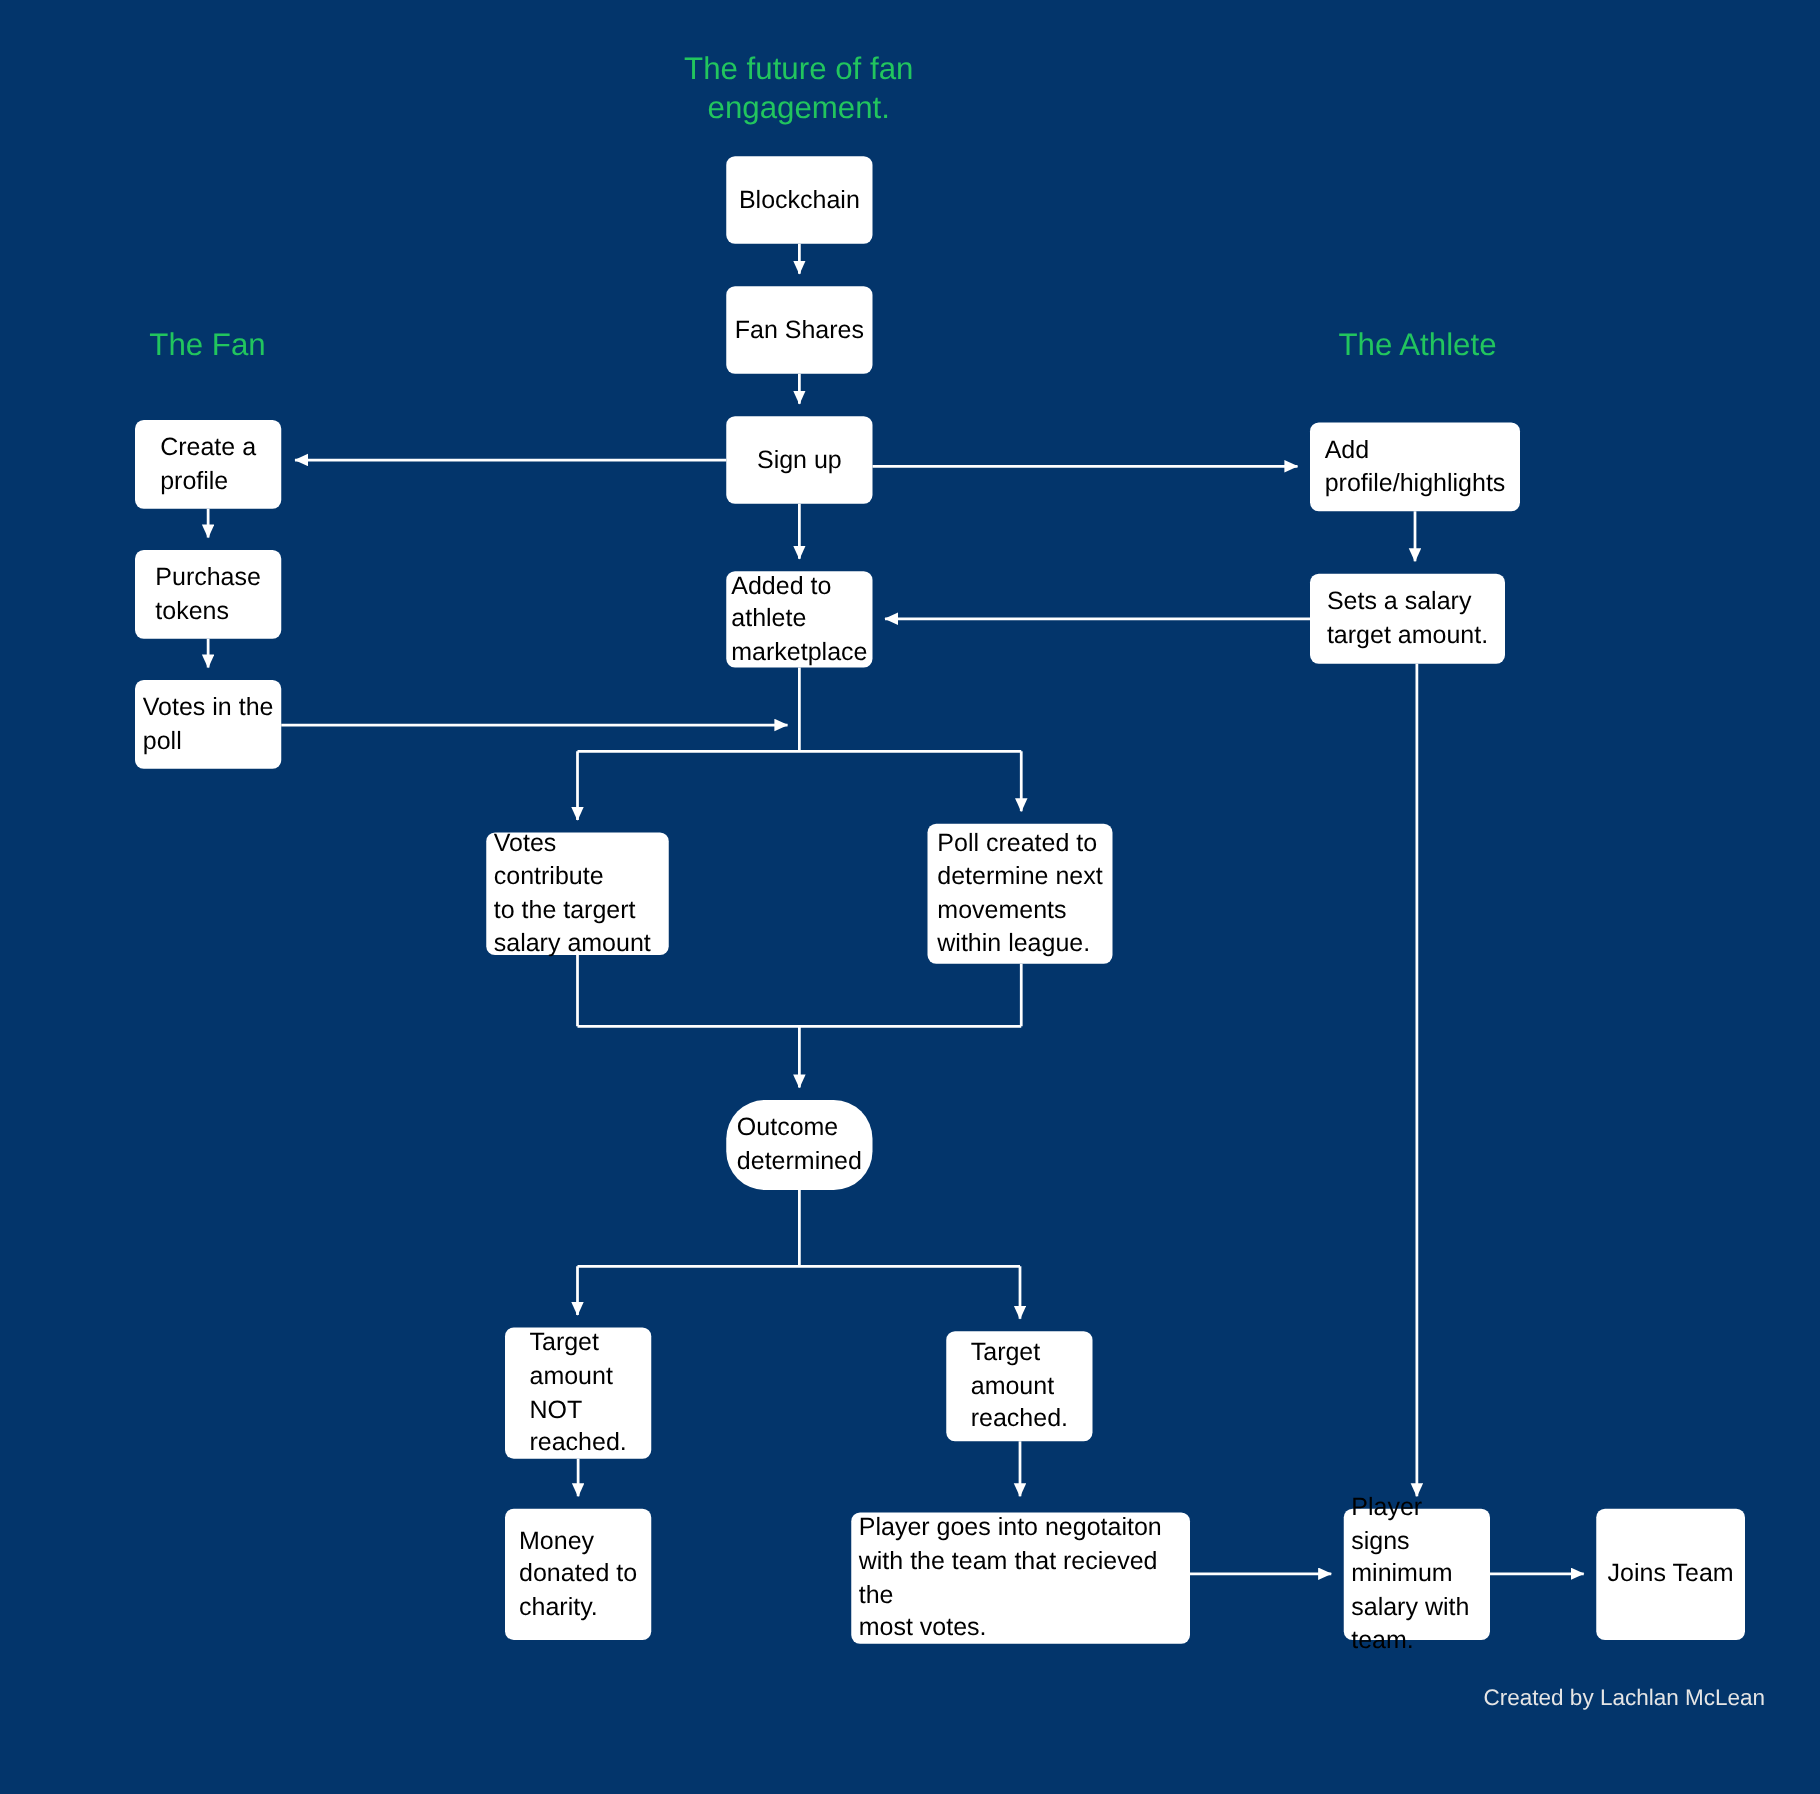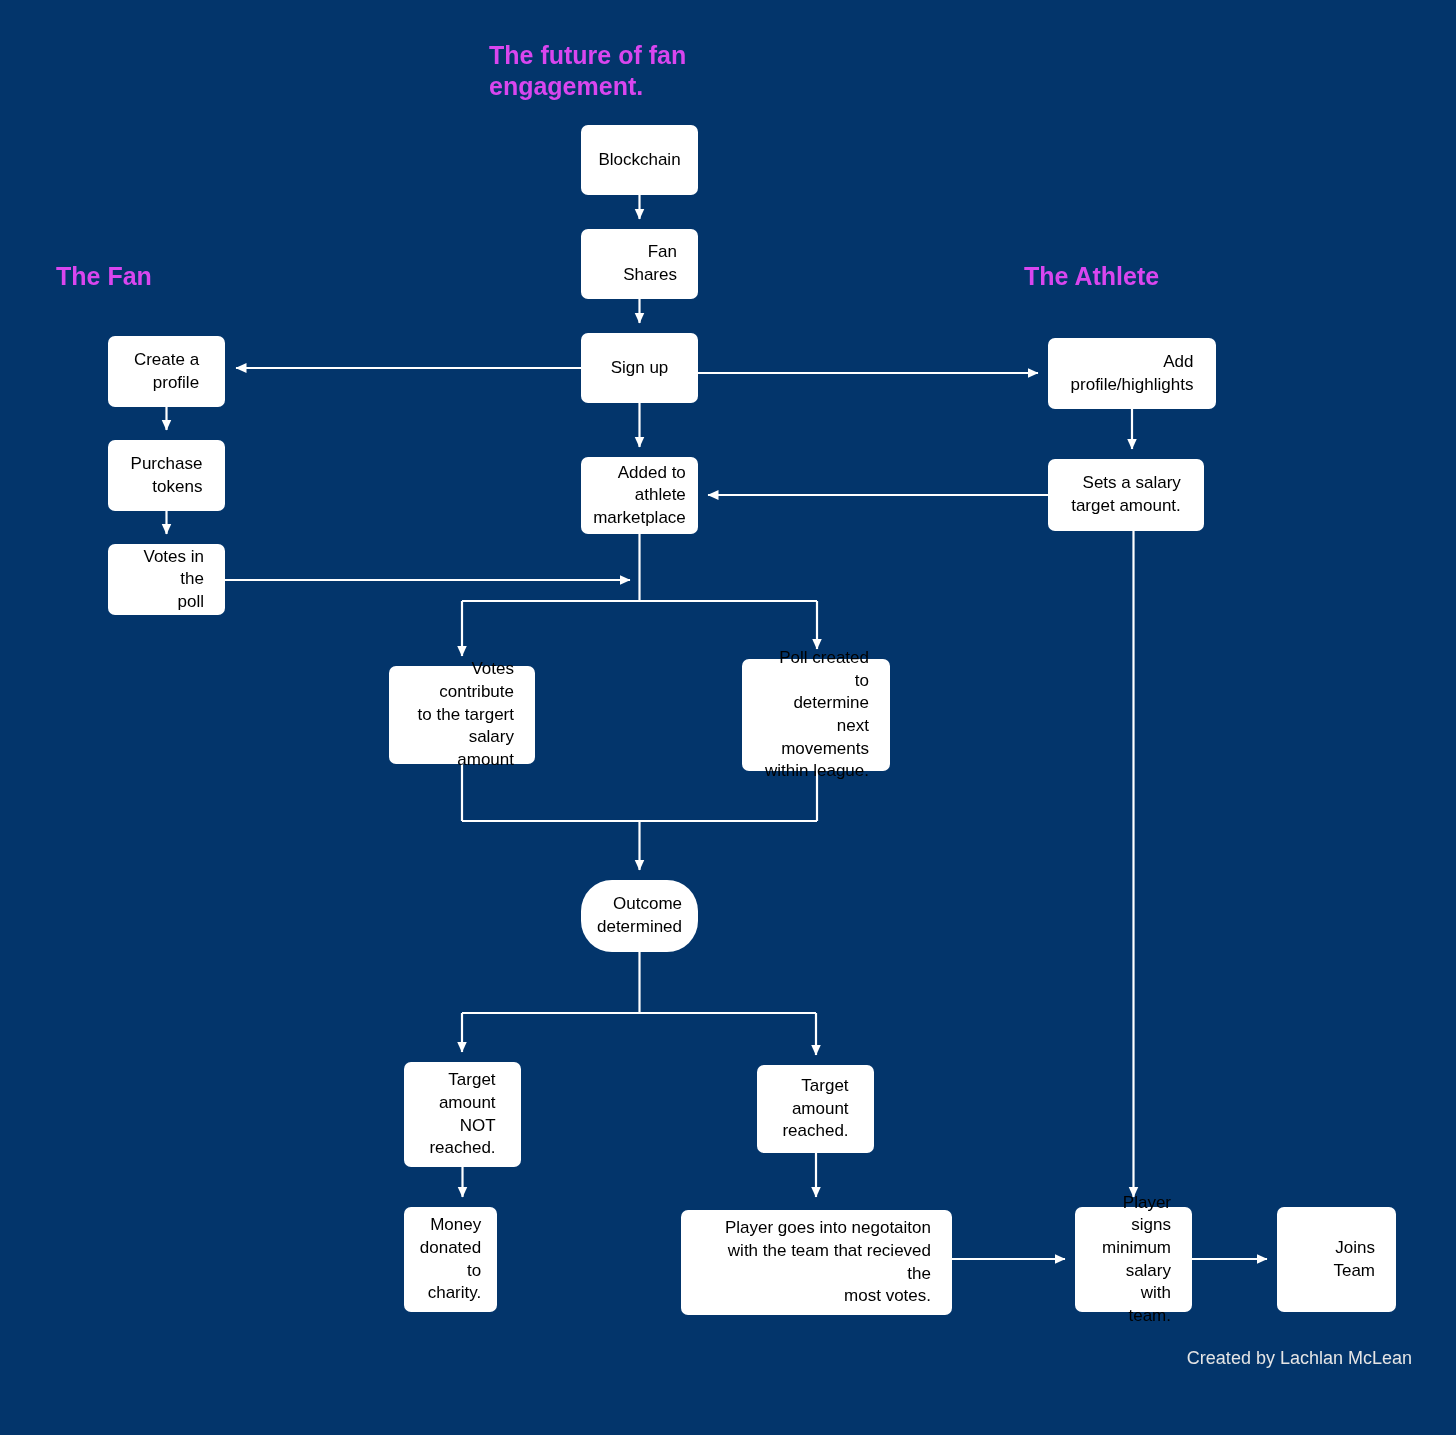--- a/index.html
+++ b/index.html
@@ -15,23 +15,23 @@
     overflow: hidden;
   }
   #canvas {
     position: absolute;
     left: 0; top: 0;
     width: 1456px;
     height: 1435px;
   }
   .title {
     position: absolute;
-    color: #d946ef;
-    font-weight: bold;
-    text-align: left;
+    color: #22c55e;
+    font-weight: normal;
+    text-align: center;
     line-height: 1.22;
     white-space: pre-line;
   }
   #diagram-title {
     left: 489px;
     top: 40px;
     width: 300px;
     font-size: 25px;
   }
   #lane-fan-title {
@@ -53,28 +53,28 @@
     color: #e5e5e5;
     font-size: 18px;
     text-align: right;
     font-family: "Liberation Sans", sans-serif;
   }
   .node {
     position: absolute;
     background: #ffffff;
     border-radius: 7px;
     color: #000000;
-    font-size: 17px;
+    font-size: 20px;
     line-height: 1.33;
     display: flex;
     align-items: center;
     justify-content: center;
-    text-align: right;
+    text-align: left;
     box-sizing: border-box;
-    padding: 3px 21px;
+    padding: 3px 6px;
     white-space: pre-line;
   }
 </style>
 </head>
 <body>
 
 <svg id="canvas" viewBox="0 0 1456 1435" aria-hidden="true">
   <defs>
     <marker id="ah" markerWidth="12" markerHeight="12" refX="10.5" refY="5" orient="auto" markerUnits="userSpaceOnUse">
       <path d="M0,0 L11,5 L0,10 z" fill="#ffffff"></path>
@@ -160,21 +160,21 @@
 within league.</div>
     <div class="node" style="left: 581px; top: 880px; width: 117px; height: 72px; border-radius: 31px;">Outcome
 determined</div>
     <div class="node" style="left: 404px; top: 1062px; width: 117px; height: 105px;">Target
 amount
 NOT
 reached.</div>
     <div class="node" style="left: 757px; top: 1065px; width: 117px; height: 88px;">Target
 amount
 reached.</div>
-    <div class="node" style="left: 404px; top: 1207px; width: 93px; height: 105px;">Money
+    <div class="node" style="left: 404px; top: 1207px; width: 117px; height: 105px;">Money
 donated to
 charity.</div>
     <div class="node" style="left: 681px; top: 1210px; width: 271px; height: 105px;">Player goes into negotaiton
 with the team that recieved the
 most votes.</div>
     <div class="node" style="left: 1075px; top: 1207px; width: 117px; height: 105px;">Player signs
 minimum
 salary with
 team.</div>
     <div class="node" style="left: 1277px; top: 1207px; width: 119px; height: 105px;">Joins Team</div>

